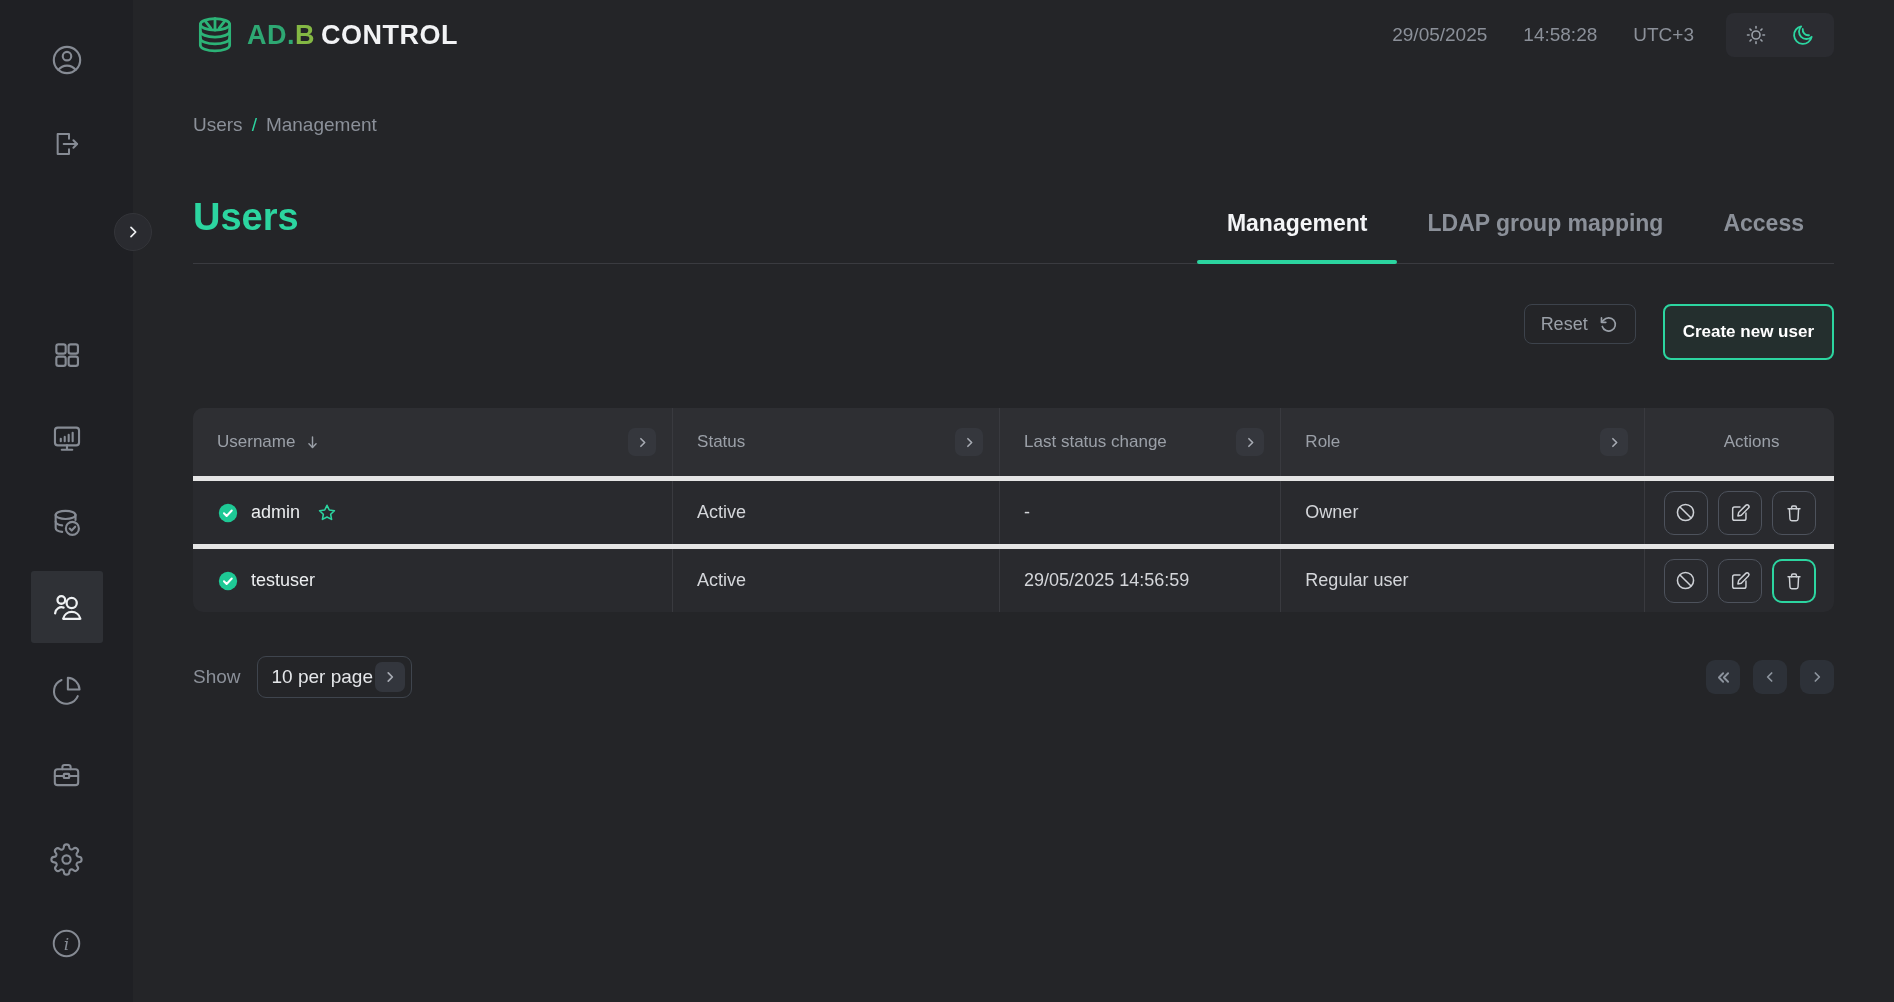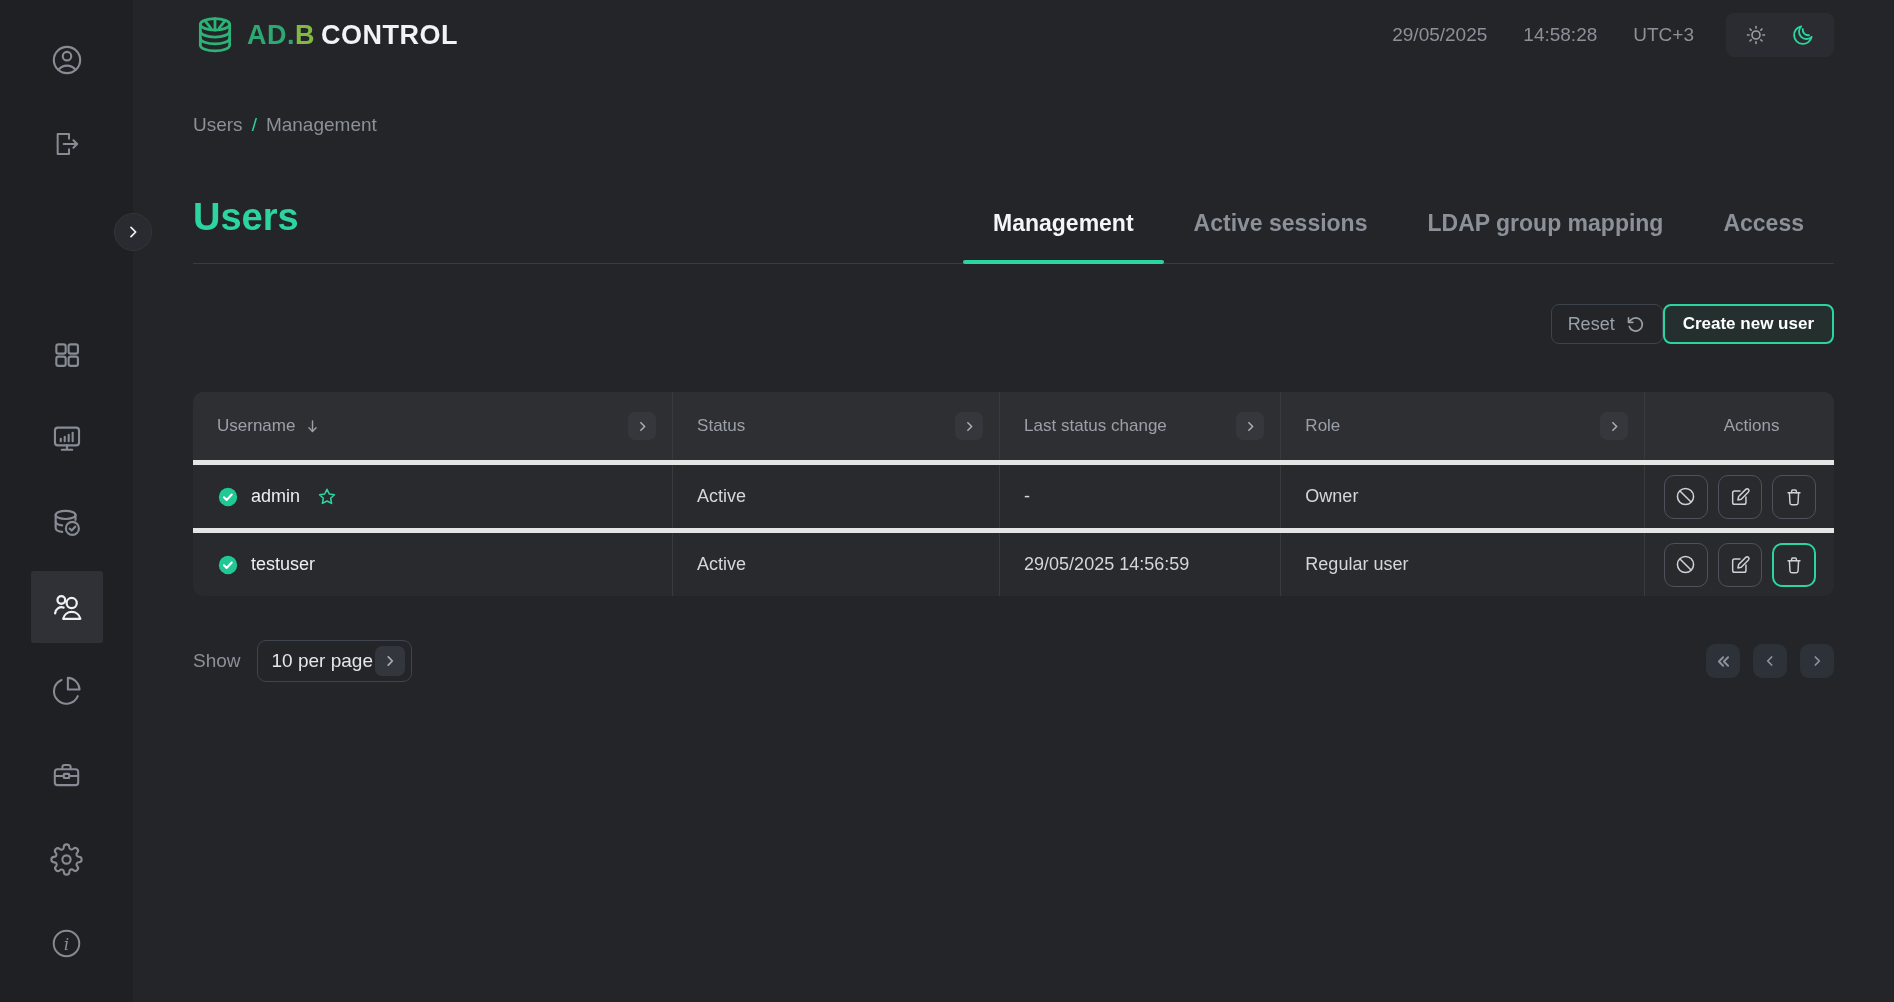--- a/index.html
+++ b/index.html
@@ -69,29 +69,29 @@
   .tab {
     position:relative; padding:0 30px 26px; font-size:23px; font-weight:700;
     color:#8b9099; cursor:pointer; white-space:nowrap;
   }
   .tab.active { color:#f4f5f7; }
   .tab.active::after {
     content:""; position:absolute; left:0; right:0; bottom:-1px; height:4px;
     background:#2cd5a0; border-radius:2px;
   }
 
-  .toolbar { margin-top:40px; display:flex; justify-content:flex-end; }
+  .toolbar { margin-top:40px; display:flex; justify-content:flex-end; gap:27px; }
   .btn-reset {
     height:40px; padding:0 16px; background:transparent;
     border:1.5px solid #3d434c; border-radius:8px; color:#9aa0a8;
     font-size:18px; display:flex; align-items:center; gap:10px; cursor:pointer;
     font-family:inherit;
   }
   .btn-create {
-    height:40px; padding:0 18px; background:rgba(44,213,160,0.06);
+    height:56px; padding:0 18px; background:rgba(44,213,160,0.06);
     border:2px solid #2cd5a0; border-radius:8px; color:#ffffff;
     font-size:17px; font-weight:700; display:flex; align-items:center; cursor:pointer;
     font-family:inherit;
   }
 
   
   .table { margin-top:48px; border-radius:10px; overflow:hidden; background:#292a2e; }
   .trow { display:grid; grid-template-columns:482fr 329fr 283fr 366fr 191fr; }
   .trow.thead { background:#2e2f33; height:68px; }
   .trow.tdata { height:68px; border-top:5px solid #e5e5e5; }
@@ -271,21 +271,20 @@
     <div class="breadcrumb">
       <span class="crumb">Users</span>
       <span class="crumb-sep">/</span>
       <span class="crumb">Management</span>
     </div>
 
     <div class="titlebar">
       <h1 class="page-title">Users</h1>
       <div class="tabs">
         <div class="tab active">Management</div>
-        <div class="tab">Active sessions</div>
         <div class="tab">LDAP group mapping</div>
         <div class="tab">Access</div>
       </div>
     </div>
 
     <div class="toolbar">
       <button class="btn-reset">
         <span>Reset</span>
         <svg class="icon" width="21" height="21" viewBox="0 0 24 24" fill="none" stroke="currentColor" stroke-width="1.9" stroke-linecap="round" stroke-linejoin="round">
           <path d="M4 4.5v5h5"></path>

